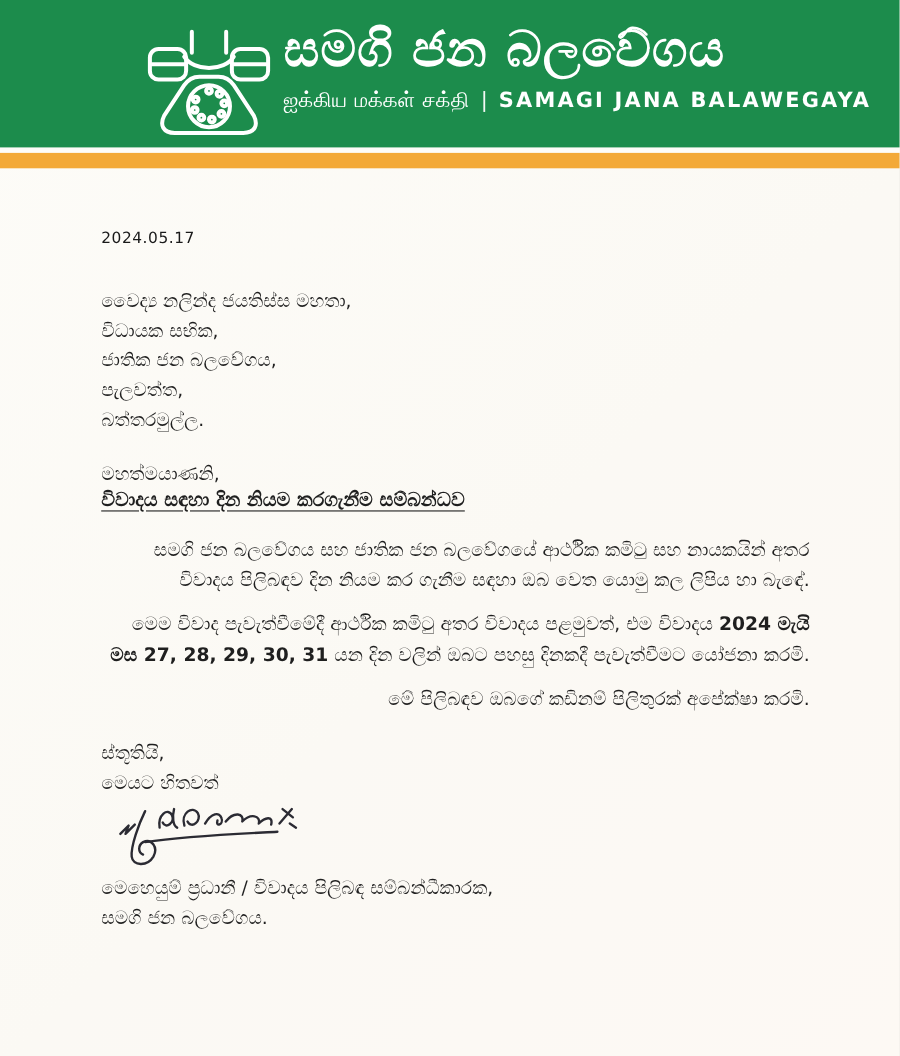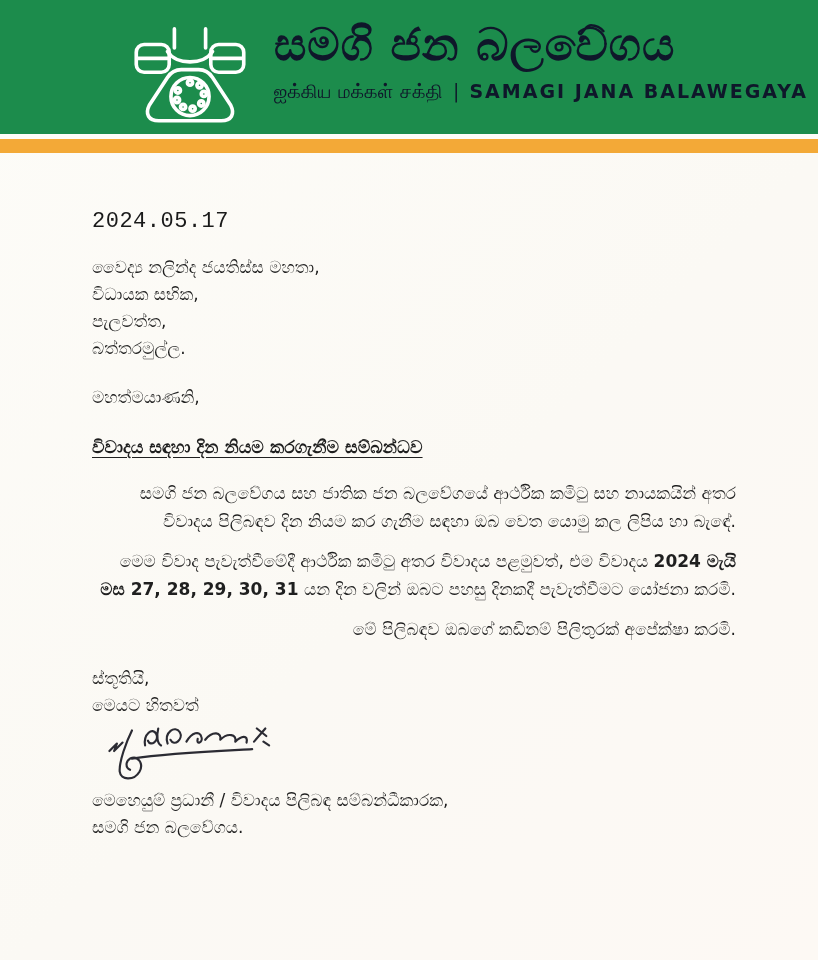--- a/index.html
+++ b/index.html
@@ -31,22 +31,21 @@
     position: absolute;
     left: 126px;
     top: 22px;
     width: 128px;
     height: 104px;
   }
   .banner-text {
     position: absolute;
     left: 258px;
     top: 16px;
-    color: #0f172a;
-    margin-left: 16px;
+    color: #ffffff;
   }
   .org-title {
     font-size: 45px;
     font-weight: bold;
     letter-spacing: 1px;
     line-height: 58px;
     white-space: nowrap;
   }
   .org-subtitle {
     margin-top: 4px;
@@ -68,29 +67,28 @@
     width: 100%;
   }
 
   
   .letter {
     padding: 56px 82px 0 92px;
     font-size: 17px;
     color: #1f1f1f;
   }
   .date-line {
-    font-size: 22px;
+    font-size: 14px;
     color: #1a1a1a;
-    margin-bottom: 20px;
+    margin-bottom: 36px;
     letter-spacing: .5px;
-    font-family: Liberation Mono, monospace;
   }
   .recipient { margin-bottom: 22px; }
   .addr-line { line-height: 27px; }
-  .salutation { line-height: 27px; margin-bottom: 26px; }
+  .salutation { line-height: 27px; }
   .subject {
     font-weight: bold;
     text-decoration: underline;
     text-underline-offset: 4px;
     margin-bottom: 22px;
     font-size: 17.5px;
   }
   .paragraphs .para {
     line-height: 27.5px;
     margin-bottom: 13px;
@@ -151,20 +149,21 @@
   <div class="stripe-gap"></div>
   <div class="stripe"></div>
 
   <div class="letter">
 
     <div class="date-line">2024.05.17</div>
 
     <div class="recipient">
         <div class="addr-line">වෛද්‍ය නලින්ද ජයතිස්ස මහතා,</div>
         <div class="addr-line">විධායක සභික,</div>
+        <div class="addr-line">ජාතික ජන බලවේගය,</div>
         <div class="addr-line">පැලවත්ත,</div>
         <div class="addr-line">බත්තරමුල්ල.</div>
       </div>
 
     <div class="salutation">මහත්මයාණනි,</div>
 
     <div class="subject">විවාදය සඳහා දින නියම කරගැනීම සම්බන්ධව</div>
 
     <div class="paragraphs">
         <p class="para"><span>සමගි ජන බලවේගය සහ ජාතික ජන බලවේගයේ ආර්ථික කමිටු සහ නායකයින් අතර විවාදය පිලිබඳව දින නියම කර ගැනීම සඳහා ඔබ වෙත යොමු කල ලිපිය හා බැඳේ.</span></p>

